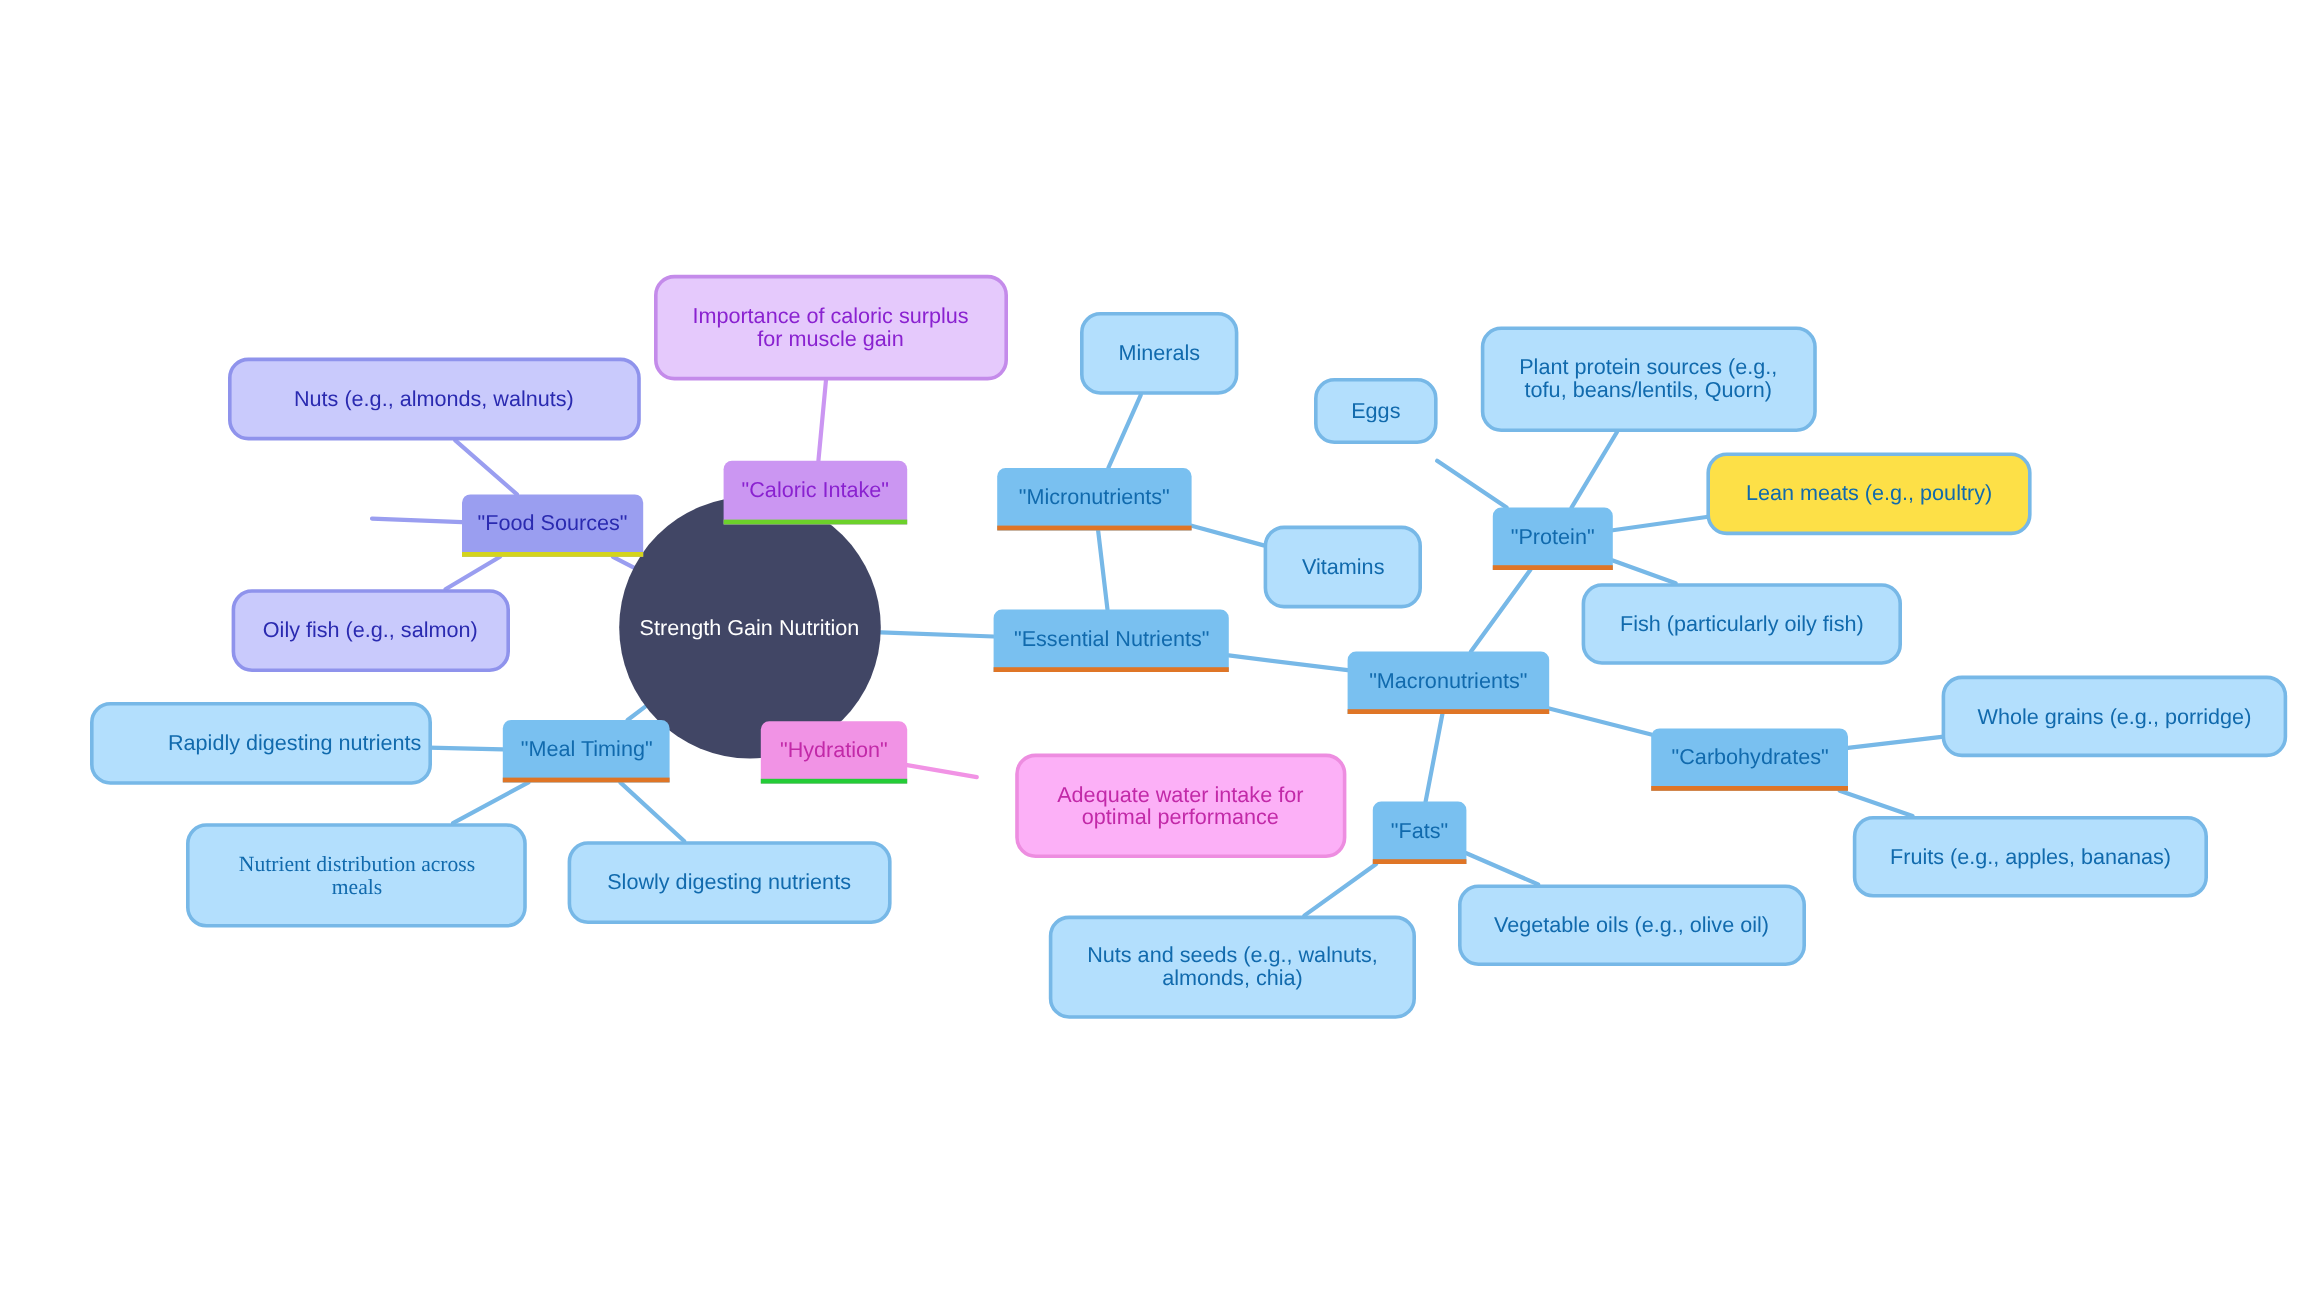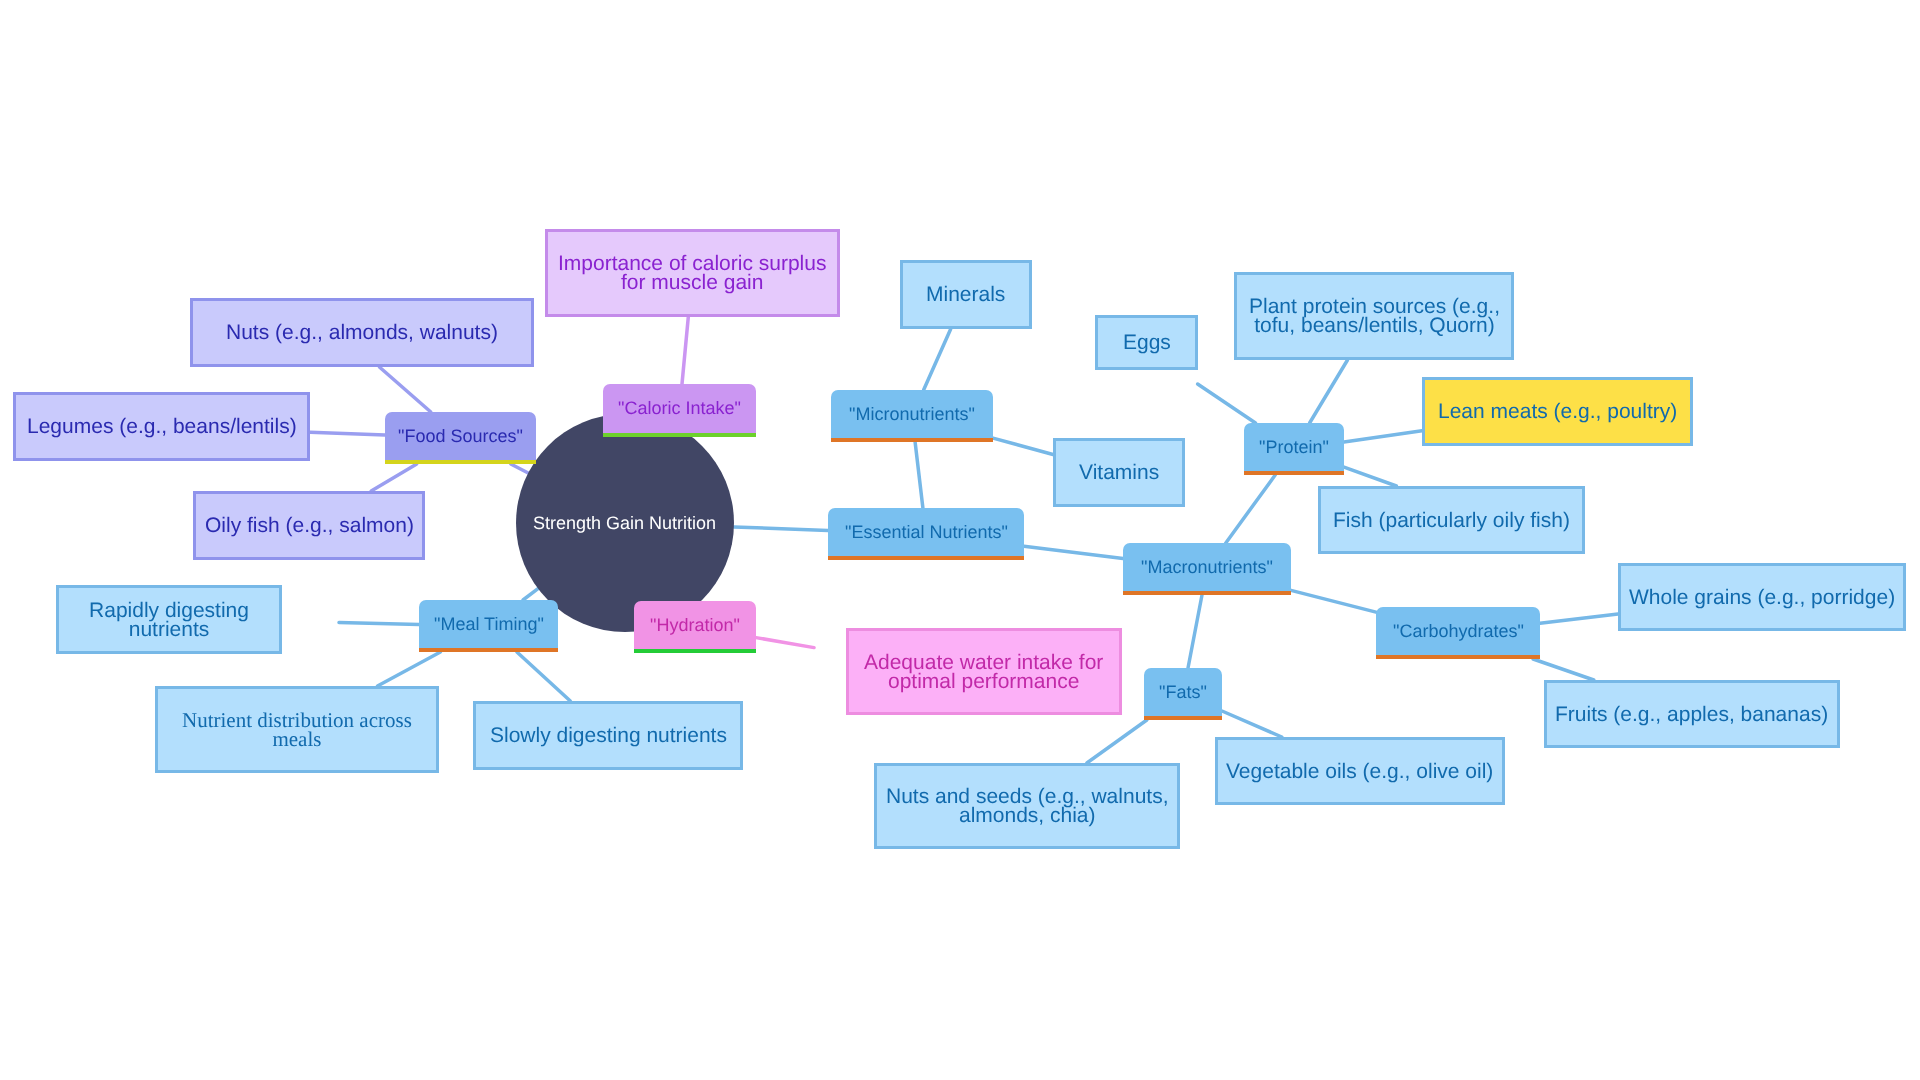--- a/index.html
+++ b/index.html
@@ -13,21 +13,21 @@
   .node{position:absolute;box-sizing:border-box;display:flex;align-items:center;
         justify-content:center;text-align:center;line-height:19px;}
   .node span{display:block;padding:0 6px;white-space:pre-line;
              will-change:transform;transform:translateZ(0);}
   
   .n-root{border-radius:50%;background:#414665;color:#ffffff;font-size:18px;}
   
   .n-branch{border-radius:7px 7px 0 0;font-size:18px;padding-bottom:4px;}
   .n-branch .bar{position:absolute;left:0;right:0;bottom:0;height:4px;}
   
-  .n-leaf{border-width:3px;border-style:solid;font-size:21px;}
+  .n-leaf{border-width:3px;border-style:solid;font-size:18px;border-radius:17px;}
 </style>
 </head>
 <body>
 
 <div id="stage">
   <svg id="edges" width="1920" height="1080">
       <line x1="528.2" y1="473.0" x2="510.8" y2="464.0" stroke="#9a9ef0" stroke-width="3.5" stroke-linecap="round"></line>
       <line x1="430.8" y1="412.0" x2="379.4" y2="367.0" stroke="#9a9ef0" stroke-width="3.5" stroke-linecap="round"></line>
       <line x1="385.0" y1="435.1" x2="310.0" y2="432.2" stroke="#9a9ef0" stroke-width="3.5" stroke-linecap="round"></line>
       <line x1="416.7" y1="464.0" x2="371.2" y2="491.0" stroke="#9a9ef0" stroke-width="3.5" stroke-linecap="round"></line>
@@ -58,23 +58,20 @@
     </svg>
   <div class="node n-root" id="nd-root" style="left: 516px; top: 414px; width: 218px; height: 218px; background: rgb(65, 70, 101); color: rgb(255, 255, 255);">
     <span>Strength Gain Nutrition</span>
   </div>
   <div class="node n-branch" id="nd-food_sources" style="left: 385px; top: 412px; width: 151px; height: 52px; background: rgb(154, 158, 240); color: rgb(42, 42, 176);">
     <i class="bar" style="background: rgb(212, 212, 28);"></i>
     <span>"Food Sources"</span>
   </div>
   <div class="node n-leaf" id="nd-nuts" style="left: 190px; top: 298px; width: 344px; height: 69px; background: rgb(201, 202, 252); color: rgb(42, 42, 176); border-color: rgb(143, 147, 236);">
     <span>Nuts (e.g., almonds, walnuts)</span>
-  </div>
-  <div class="node n-leaf" id="nd-legumes" style="left: 13px; top: 392px; width: 297px; height: 69px; background: rgb(201, 202, 252); color: rgb(42, 42, 176); border-color: rgb(143, 147, 236);">
-    <span>Legumes (e.g., beans/lentils)</span>
   </div>
   <div class="node n-leaf" id="nd-oily_fish" style="left: 193px; top: 491px; width: 232px; height: 69px; background: rgb(201, 202, 252); color: rgb(42, 42, 176); border-color: rgb(143, 147, 236);">
     <span>Oily fish (e.g., salmon)</span>
   </div>
   <div class="node n-branch" id="nd-caloric_intake" style="left: 603px; top: 384px; width: 153px; height: 53px; background: rgb(203, 150, 242); color: rgb(138, 34, 208);">
     <i class="bar" style="background: rgb(108, 209, 43);"></i>
     <span>"Caloric Intake"</span>
   </div>
   <div class="node n-leaf" id="nd-caloric_surplus" style="left: 545px; top: 229px; width: 295px; height: 88px; background: rgb(229, 201, 252); color: rgb(138, 34, 208); border-color: rgb(196, 139, 234);">
     <span>Importance of caloric surplus
@@ -133,21 +130,21 @@
     <span>Nuts and seeds (e.g., walnuts,
 almonds, chia)</span>
   </div>
   <div class="node n-leaf" id="nd-veg_oils" style="left: 1215px; top: 737px; width: 290px; height: 68px; background: rgb(179, 223, 253); color: rgb(17, 106, 173); border-color: rgb(119, 184, 231);">
     <span>Vegetable oils (e.g., olive oil)</span>
   </div>
   <div class="node n-branch" id="nd-meal_timing" style="left: 419px; top: 600px; width: 139px; height: 52px; background: rgb(121, 192, 240); color: rgb(17, 106, 173);">
     <i class="bar" style="background: rgb(223, 117, 38);"></i>
     <span>"Meal Timing"</span>
   </div>
-  <div class="node n-leaf" id="nd-rapid" style="left: 56px; top: 585px; width: 226px; height: 69px; background: rgb(179, 223, 253); color: rgb(17, 106, 173); border-color: rgb(119, 184, 231);">
+  <div class="node n-leaf" id="nd-rapid" style="left: 75px; top: 585px; width: 285px; height: 69px; background: rgb(179, 223, 253); color: rgb(17, 106, 173); border-color: rgb(119, 184, 231); justify-content: flex-end;">
     <span>Rapidly digesting nutrients</span>
   </div>
   <div class="node n-leaf" id="nd-distribution" style="left: 155px; top: 686px; width: 284px; height: 87px; background: rgb(179, 223, 253); color: rgb(17, 106, 173); border-color: rgb(119, 184, 231); font-family: Liberation Serif, serif;">
     <span>Nutrient distribution across
 meals</span>
   </div>
   <div class="node n-leaf" id="nd-slow" style="left: 473px; top: 701px; width: 270px; height: 69px; background: rgb(179, 223, 253); color: rgb(17, 106, 173); border-color: rgb(119, 184, 231);">
     <span>Slowly digesting nutrients</span>
   </div>
   <div class="node n-branch" id="nd-hydration" style="left: 634px; top: 601px; width: 122px; height: 52px; background: rgb(241, 147, 229); color: rgb(194, 41, 168);">

